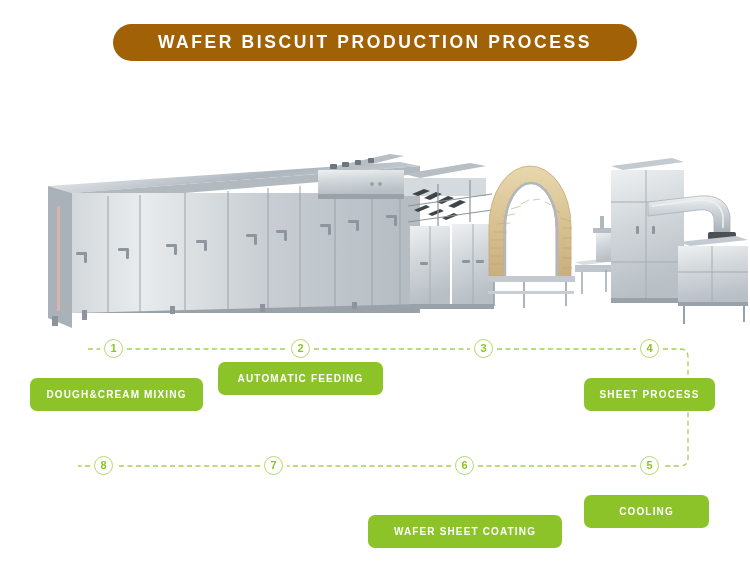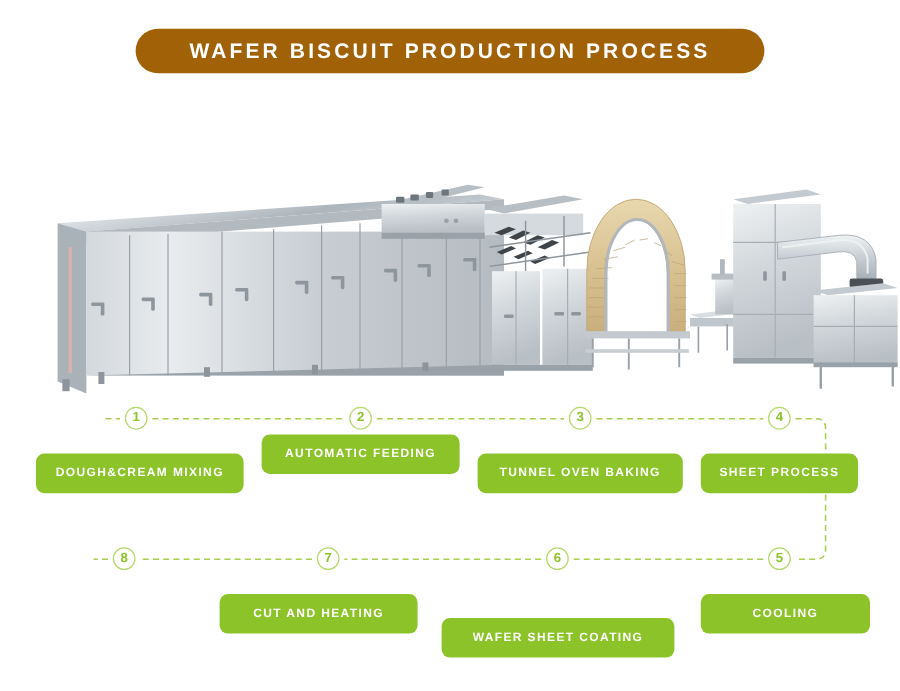--- a/index.html
+++ b/index.html
@@ -352,44 +352,38 @@
     <div class="step-circle" style="left:640px; top:9px;">
       <span>4</span>
     </div>
 
     <div class="step-btn" style="left:30px; top:48px; width:173px;">
       <span class="step-btn-label">DOUGH&amp;CREAM MIXING</span>
     </div>
     <div class="step-btn" style="left:218px; top:32px; width:165px;">
       <span class="step-btn-label">AUTOMATIC FEEDING</span>
     </div>
-    <div class="step-btn" style="left:398px; top:48px; width:171px;">
-      <span class="step-btn-label">TUNNEL OVEN BAKING</span>
-    </div>
     <div class="step-btn" style="left:584px; top:48px; width:131px;">
       <span class="step-btn-label">SHEET PROCESS</span>
     </div>
 
     <div class="step-circle" style="left:640px; top:126px;">
       <span>5</span>
     </div>
     <div class="step-circle" style="left:455px; top:126px;">
       <span>6</span>
     </div>
     <div class="step-circle" style="left:264px; top:126px;">
       <span>7</span>
     </div>
     <div class="step-circle" style="left:94px; top:126px;">
       <span>8</span>
     </div>
 
-    <div class="step-btn" style="left:584px; top:165px; width:141px;">
+    <div class="step-btn" style="left:584px; top:165px; width:125px;">
       <span class="step-btn-label">COOLING</span>
     </div>
     <div class="step-btn" style="left:368px; top:165px; width:194px;margin-top:20px;">
       <span class="step-btn-label">WAFER SHEET COATING</span>
     </div>
-    <div class="step-btn" style="left:183px; top:165px; width:165px;">
-      <span class="step-btn-label">CUT AND HEATING</span>
-    </div>
 
   </div>
 </div>
 
 </body></html>

